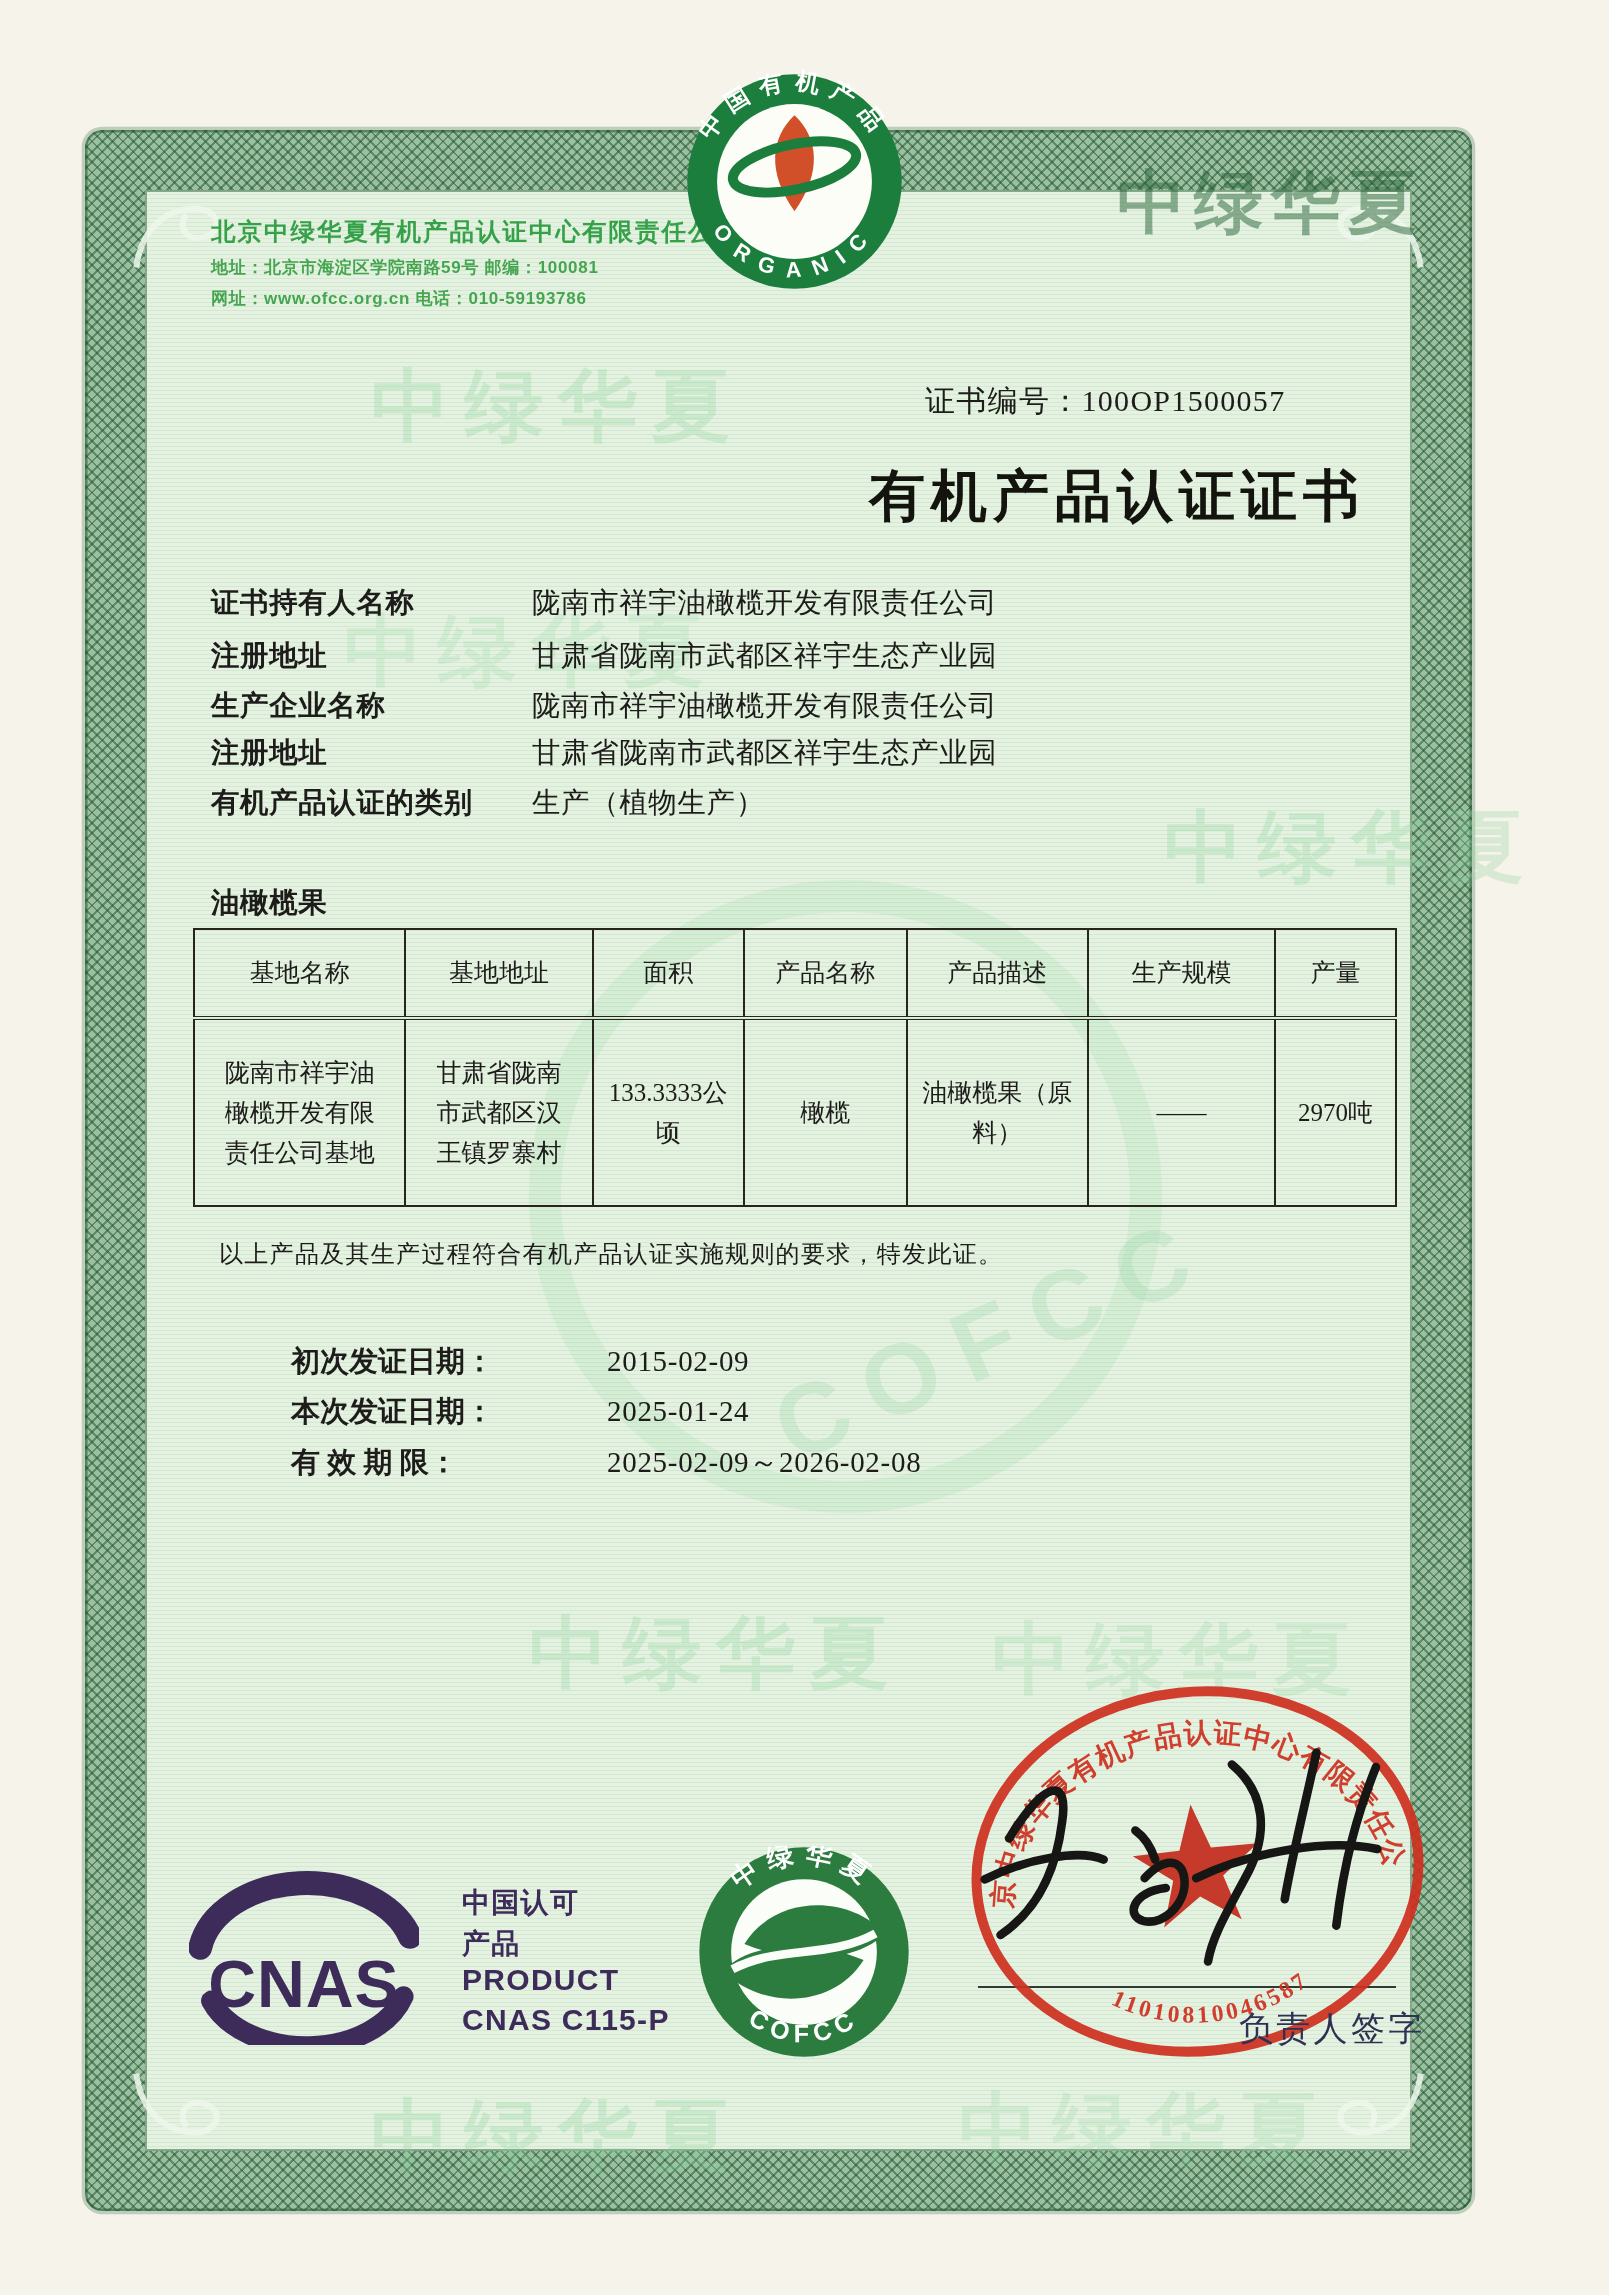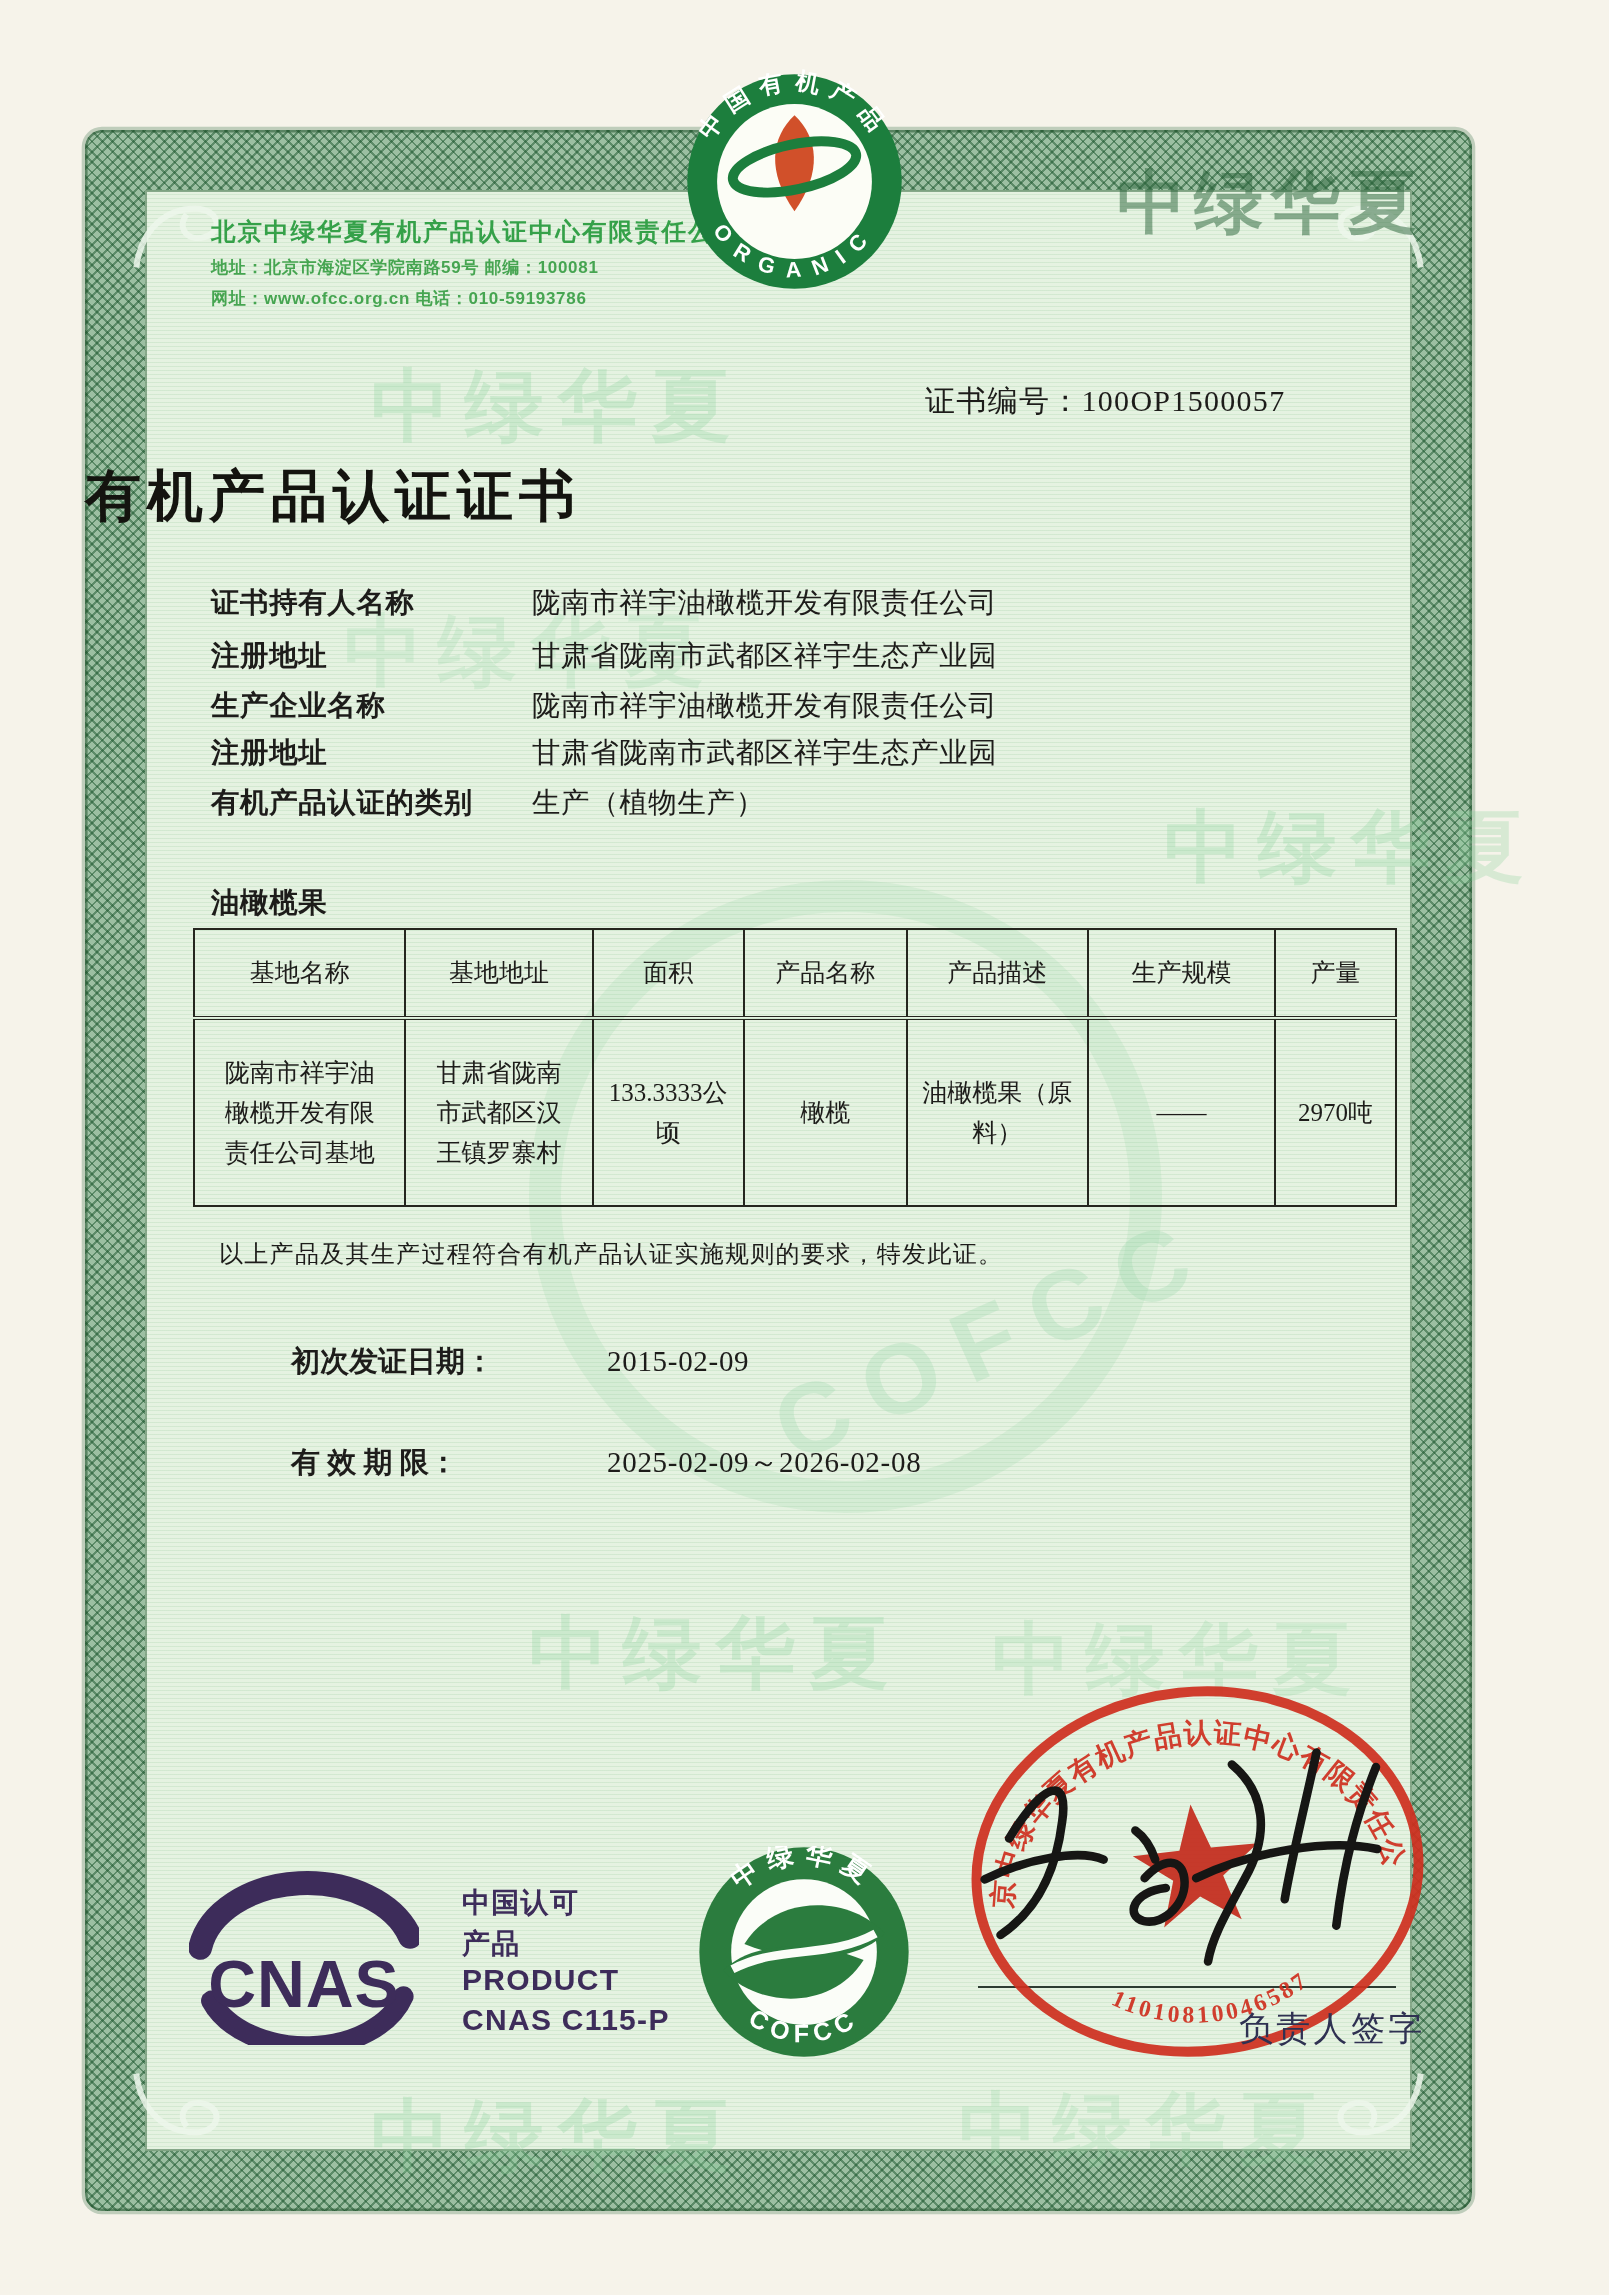--- a/index.html
+++ b/index.html
@@ -29,21 +29,21 @@
     box-shadow:inset 0 0 0 2px rgba(42,94,52,.5);
   }
   .corner{position:absolute;width:106px;height:106px;opacity:.85;}
 
   
   .issuer-name{left:126px;top:85px;font-size:24.5px;font-weight:bold;color:#35a149;letter-spacing:2px;}
   .issuer-line{left:126px;font-size:17px;font-weight:bold;color:#46a551;letter-spacing:0.7px;}
 
   
   .cert-number{left:840px;top:251px;font-size:30px;letter-spacing:1.3px;}
-  .cert-title{left:0;top:329px;width:1280px;text-align:left;font-size:56px;font-weight:bold;letter-spacing:6px;color:#14140f;}
+  .cert-title{left:0;top:329px;width:1280px;text-align:right;font-size:56px;font-weight:bold;letter-spacing:6px;color:#14140f;}
 
   
   .frow{left:126px;width:1190px;height:40px;font-size:28.4px;}
   .frow .lab{position:absolute;left:0;top:0;font-weight:bold;letter-spacing:0.7px;}
   .frow .val{position:absolute;left:321px;top:0;letter-spacing:0.7px;}
 
   
   .scope-table{position:absolute;left:108px;top:798px;width:1204px;border-collapse:collapse;table-layout:fixed;
     font-size:25px;text-align:center;color:#1d1c1a;}
   .scope-table th,.scope-table td{border:2px solid #26261f;font-weight:normal;vertical-align:middle;line-height:1.6;padding:4px 6.6px;}
@@ -190,20 +190,23 @@
         <td>2970吨</td>
       </tr>
     </tbody>
   </table>
 
   <div class="abs statement content">以上产品及其生产过程符合有机产品认证实施规则的要求，特发此证。</div>
 
   <div class="abs date-row content" style="top:1212px;">
     <span class="dl">初次发证日期：</span><span class="dv">2015-02-09</span>
   </div>
+  <div class="abs date-row content" style="top:1262px;">
+    <span class="dl">本次发证日期：</span><span class="dv">2025-01-24</span>
+  </div>
   <div class="abs date-row content" style="top:1313px;">
     <span class="dl">有 效 期 限：</span><span class="dv">2025-02-09～2026-02-08</span>
   </div>
 
   <svg class="abs content" style="left:104px;top:1725px;" width="230" height="190" viewBox="0 0 520 430">
     <path d="M 25,210 A 245,175 0 0 1 500,185" stroke="#3d2c5a" stroke-width="54" fill="none" stroke-linecap="round"></path>
     <path d="M 50,330 A 230,160 0 0 0 485,320" stroke="#3d2c5a" stroke-width="46" fill="none" stroke-linecap="round"></path>
     <text x="260" y="345" text-anchor="middle" font-size="150" font-weight="bold" letter-spacing="2" fill="#3d2c5a" font-family="Liberation Sans, DejaVu Sans, sans-serif">CNAS</text>
   </svg>
 

